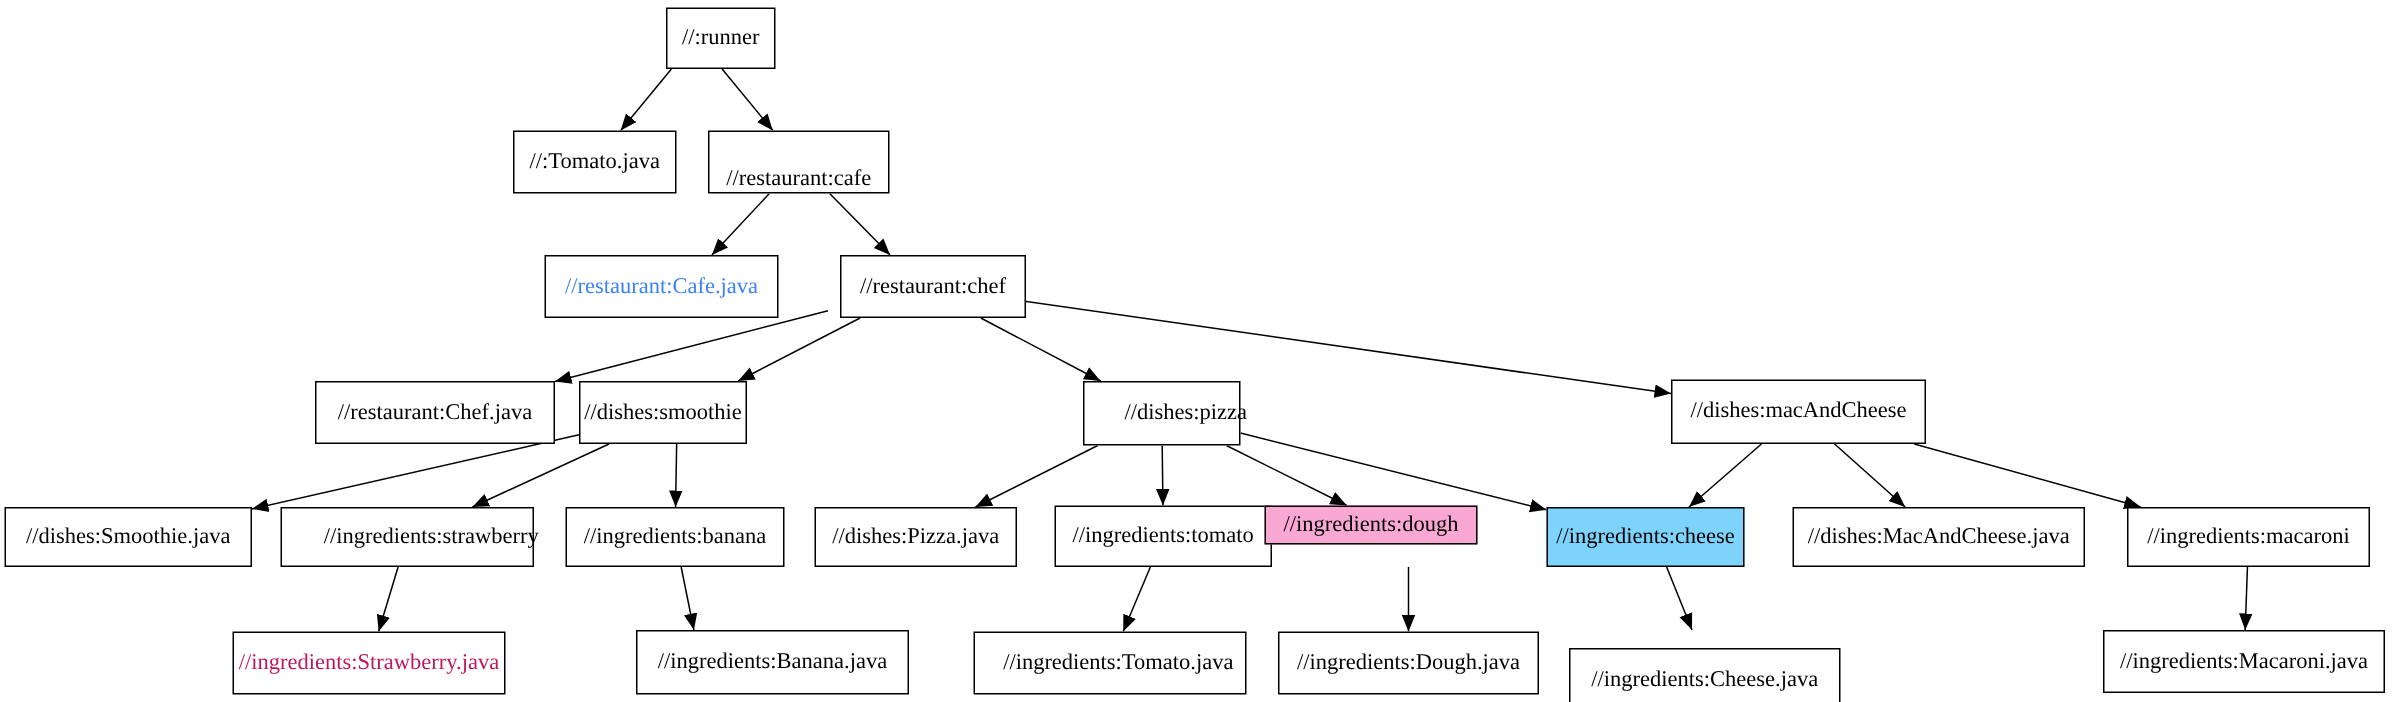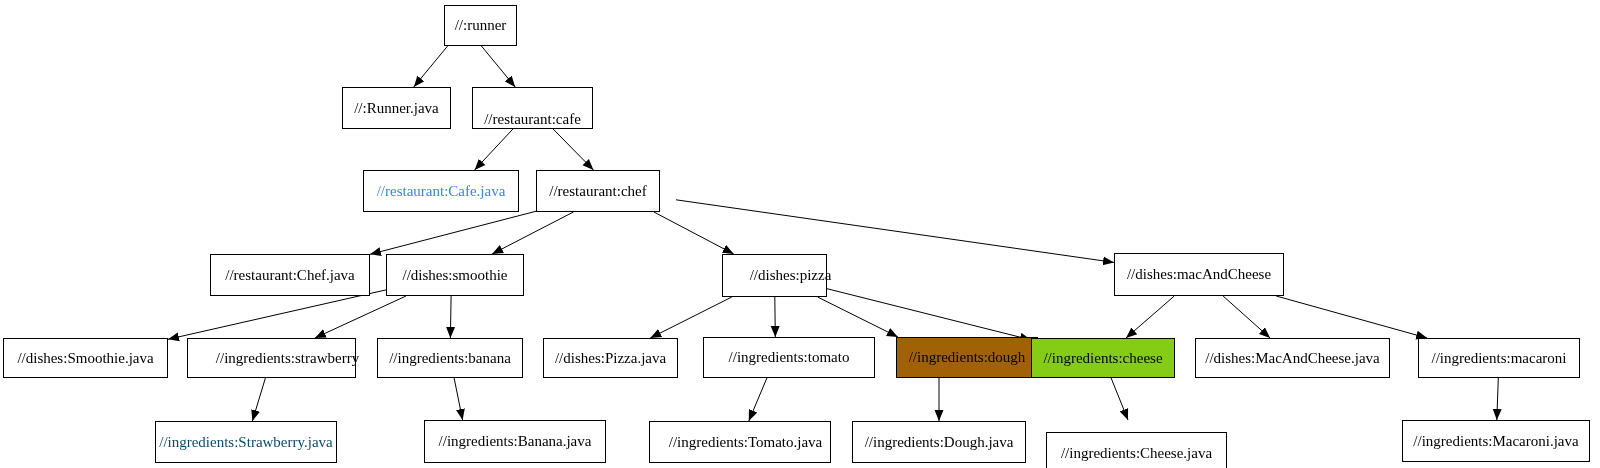--- a/index.html
+++ b/index.html
@@ -73,71 +73,71 @@
         <line x1="1223.1" y1="296.0" x2="1270.1" y2="338.0" stroke="#000000" stroke-width="1" marker-end="url(#arrowhead)"></line>
         <line x1="1276.2" y1="296.0" x2="1427.1" y2="338.0" stroke="#000000" stroke-width="1" marker-end="url(#arrowhead)"></line>
         <line x1="1498.3" y1="378.0" x2="1496.8" y2="420.0" stroke="#000000" stroke-width="1" marker-end="url(#arrowhead)"></line>
       </g>
   </svg>
   <div id="nodes-layer">
       <div class="node" style="left: 428px; top: 5px; width: 73px; height: 41px; border-color: rgb(0, 0, 0); background: rgb(255, 255, 255); color: rgb(0, 0, 0); margin-left: 16px;">
         <span>//:runner</span>
       </div>
       <div class="node" style="left: 342px; top: 87px; width: 109px; height: 42px; border-color: rgb(0, 0, 0); background: rgb(255, 255, 255); color: rgb(0, 0, 0);">
-        <span>//:Runner.java</span>
+        <span>//:Tomato.java</span>
       </div>
       <div class="node" style="left: 472px; top: 87px; width: 121px; height: 42px; border-color: rgb(0, 0, 0); background: rgb(255, 255, 255); color: rgb(0, 0, 0); align-items: flex-end;">
         <span>//restaurant:cafe</span>
       </div>
       <div class="node" style="left: 363px; top: 170px; width: 156px; height: 42px; border-color: rgb(0, 0, 0); background: rgb(255, 255, 255); color: #3b82f6;">
         <span>//restaurant:Cafe.java</span>
       </div>
-      <div class="node" style="left: 536px; top: 170px; width: 124px; height: 42px; border-color: rgb(0, 0, 0); background: rgb(255, 255, 255); color: rgb(0, 0, 0);">
+      <div class="node" style="left: 560px; top: 170px; width: 124px; height: 42px; border-color: rgb(0, 0, 0); background: rgb(255, 255, 255); color: rgb(0, 0, 0);">
         <span>//restaurant:chef</span>
       </div>
       <div class="node" style="left: 210px; top: 254px; width: 160px; height: 42px; border-color: rgb(0, 0, 0); background: rgb(255, 255, 255); color: rgb(0, 0, 0);">
         <span>//restaurant:Chef.java</span>
       </div>
-      <div class="node" style="left: 386px; top: 254px; width: 138px; height: 42px; border-color: rgb(0, 0, 0); background: rgb(255, 255, 255); color: rgb(0, 0, 0); text-align: right;">
+      <div class="node" style="left: 386px; top: 254px; width: 112px; height: 42px; border-color: rgb(0, 0, 0); background: rgb(255, 255, 255); color: rgb(0, 0, 0); text-align: right;">
         <span>//dishes:smoothie</span>
       </div>
       <div class="node" style="left: 722px; top: 254px; width: 105px; height: 43px; border-color: rgb(0, 0, 0); background: rgb(255, 255, 255); color: rgb(0, 0, 0); padding-left: 32px;">
         <span>//dishes:pizza</span>
       </div>
       <div class="node" style="left: 1114px; top: 253px; width: 170px; height: 43px; border-color: rgb(0, 0, 0); background: rgb(255, 255, 255); color: rgb(0, 0, 0);">
         <span>//dishes:macAndCheese</span>
       </div>
       <div class="node" style="left: 3px; top: 338px; width: 165px; height: 40px; border-color: rgb(0, 0, 0); background: rgb(255, 255, 255); color: rgb(0, 0, 0);">
         <span>//dishes:Smoothie.java</span>
       </div>
       <div class="node" style="left: 187px; top: 338px; width: 169px; height: 40px; border-color: rgb(0, 0, 0); background: rgb(255, 255, 255); color: rgb(0, 0, 0); padding-left: 32px;">
         <span>//ingredients:strawberry</span>
       </div>
       <div class="node" style="left: 377px; top: 338px; width: 146px; height: 40px; border-color: rgb(0, 0, 0); background: rgb(255, 255, 255); color: rgb(0, 0, 0);">
         <span>//ingredients:banana</span>
       </div>
       <div class="node" style="left: 543px; top: 338px; width: 135px; height: 40px; border-color: rgb(0, 0, 0); background: rgb(255, 255, 255); color: rgb(0, 0, 0);">
         <span>//dishes:Pizza.java</span>
       </div>
-      <div class="node" style="left: 703px; top: 337px; width: 172px; height: 41px; border-color: rgb(0, 0, 0); background: rgb(255, 255, 255); color: rgb(0, 0, 0);">
+      <div class="node" style="left: 703px; top: 337px; width: 145px; height: 41px; border-color: rgb(0, 0, 0); background: rgb(255, 255, 255); color: rgb(0, 0, 0);">
         <span>//ingredients:tomato</span>
       </div>
-      <div class="node" style="left: 896px; top: 337px; width: 142px; height: 41px; border-color: rgb(0, 0, 0); background: #a16207; color: rgb(0, 0, 0);">
+      <div class="node" style="left: 843px; top: 337px; width: 142px; height: 26px; border-color: rgb(0, 0, 0); background: #f9a8d4; color: rgb(0, 0, 0);">
         <span>//ingredients:dough</span>
       </div>
-      <div class="node" style="left: 1031px; top: 338px; width: 144px; height: 40px; border-color: rgb(0, 0, 0); background: #84cc16; color: rgb(0, 0, 0);">
+      <div class="node" style="left: 1031px; top: 338px; width: 132px; height: 40px; border-color: rgb(0, 0, 0); background: #7dd3fc; color: rgb(0, 0, 0);">
         <span>//ingredients:cheese</span>
       </div>
       <div class="node" style="left: 1195px; top: 338px; width: 195px; height: 40px; border-color: rgb(0, 0, 0); background: rgb(255, 255, 255); color: rgb(0, 0, 0);">
         <span>//dishes:MacAndCheese.java</span>
       </div>
       <div class="node" style="left: 1418px; top: 338px; width: 162px; height: 40px; border-color: rgb(0, 0, 0); background: rgb(255, 255, 255); color: rgb(0, 0, 0);">
         <span>//ingredients:macaroni</span>
       </div>
-      <div class="node" style="left: 155px; top: 421px; width: 182px; height: 42px; border-color: rgb(0, 0, 0); background: rgb(255, 255, 255); color: #0c4a6e;">
+      <div class="node" style="left: 155px; top: 421px; width: 182px; height: 42px; border-color: rgb(0, 0, 0); background: rgb(255, 255, 255); color: #be185d;">
         <span>//ingredients:Strawberry.java</span>
       </div>
       <div class="node" style="left: 376px; top: 420px; width: 182px; height: 43px; border-color: rgb(0, 0, 0); background: rgb(255, 255, 255); color: rgb(0, 0, 0); margin-left: 48px;">
         <span>//ingredients:Banana.java</span>
       </div>
       <div class="node" style="left: 649px; top: 421px; width: 182px; height: 42px; border-color: rgb(0, 0, 0); background: rgb(255, 255, 255); color: rgb(0, 0, 0); padding-left: 11px;">
         <span>//ingredients:Tomato.java</span>
       </div>
       <div class="node" style="left: 852px; top: 421px; width: 174px; height: 42px; border-color: rgb(0, 0, 0); background: rgb(255, 255, 255); color: rgb(0, 0, 0);">
         <span>//ingredients:Dough.java</span>

